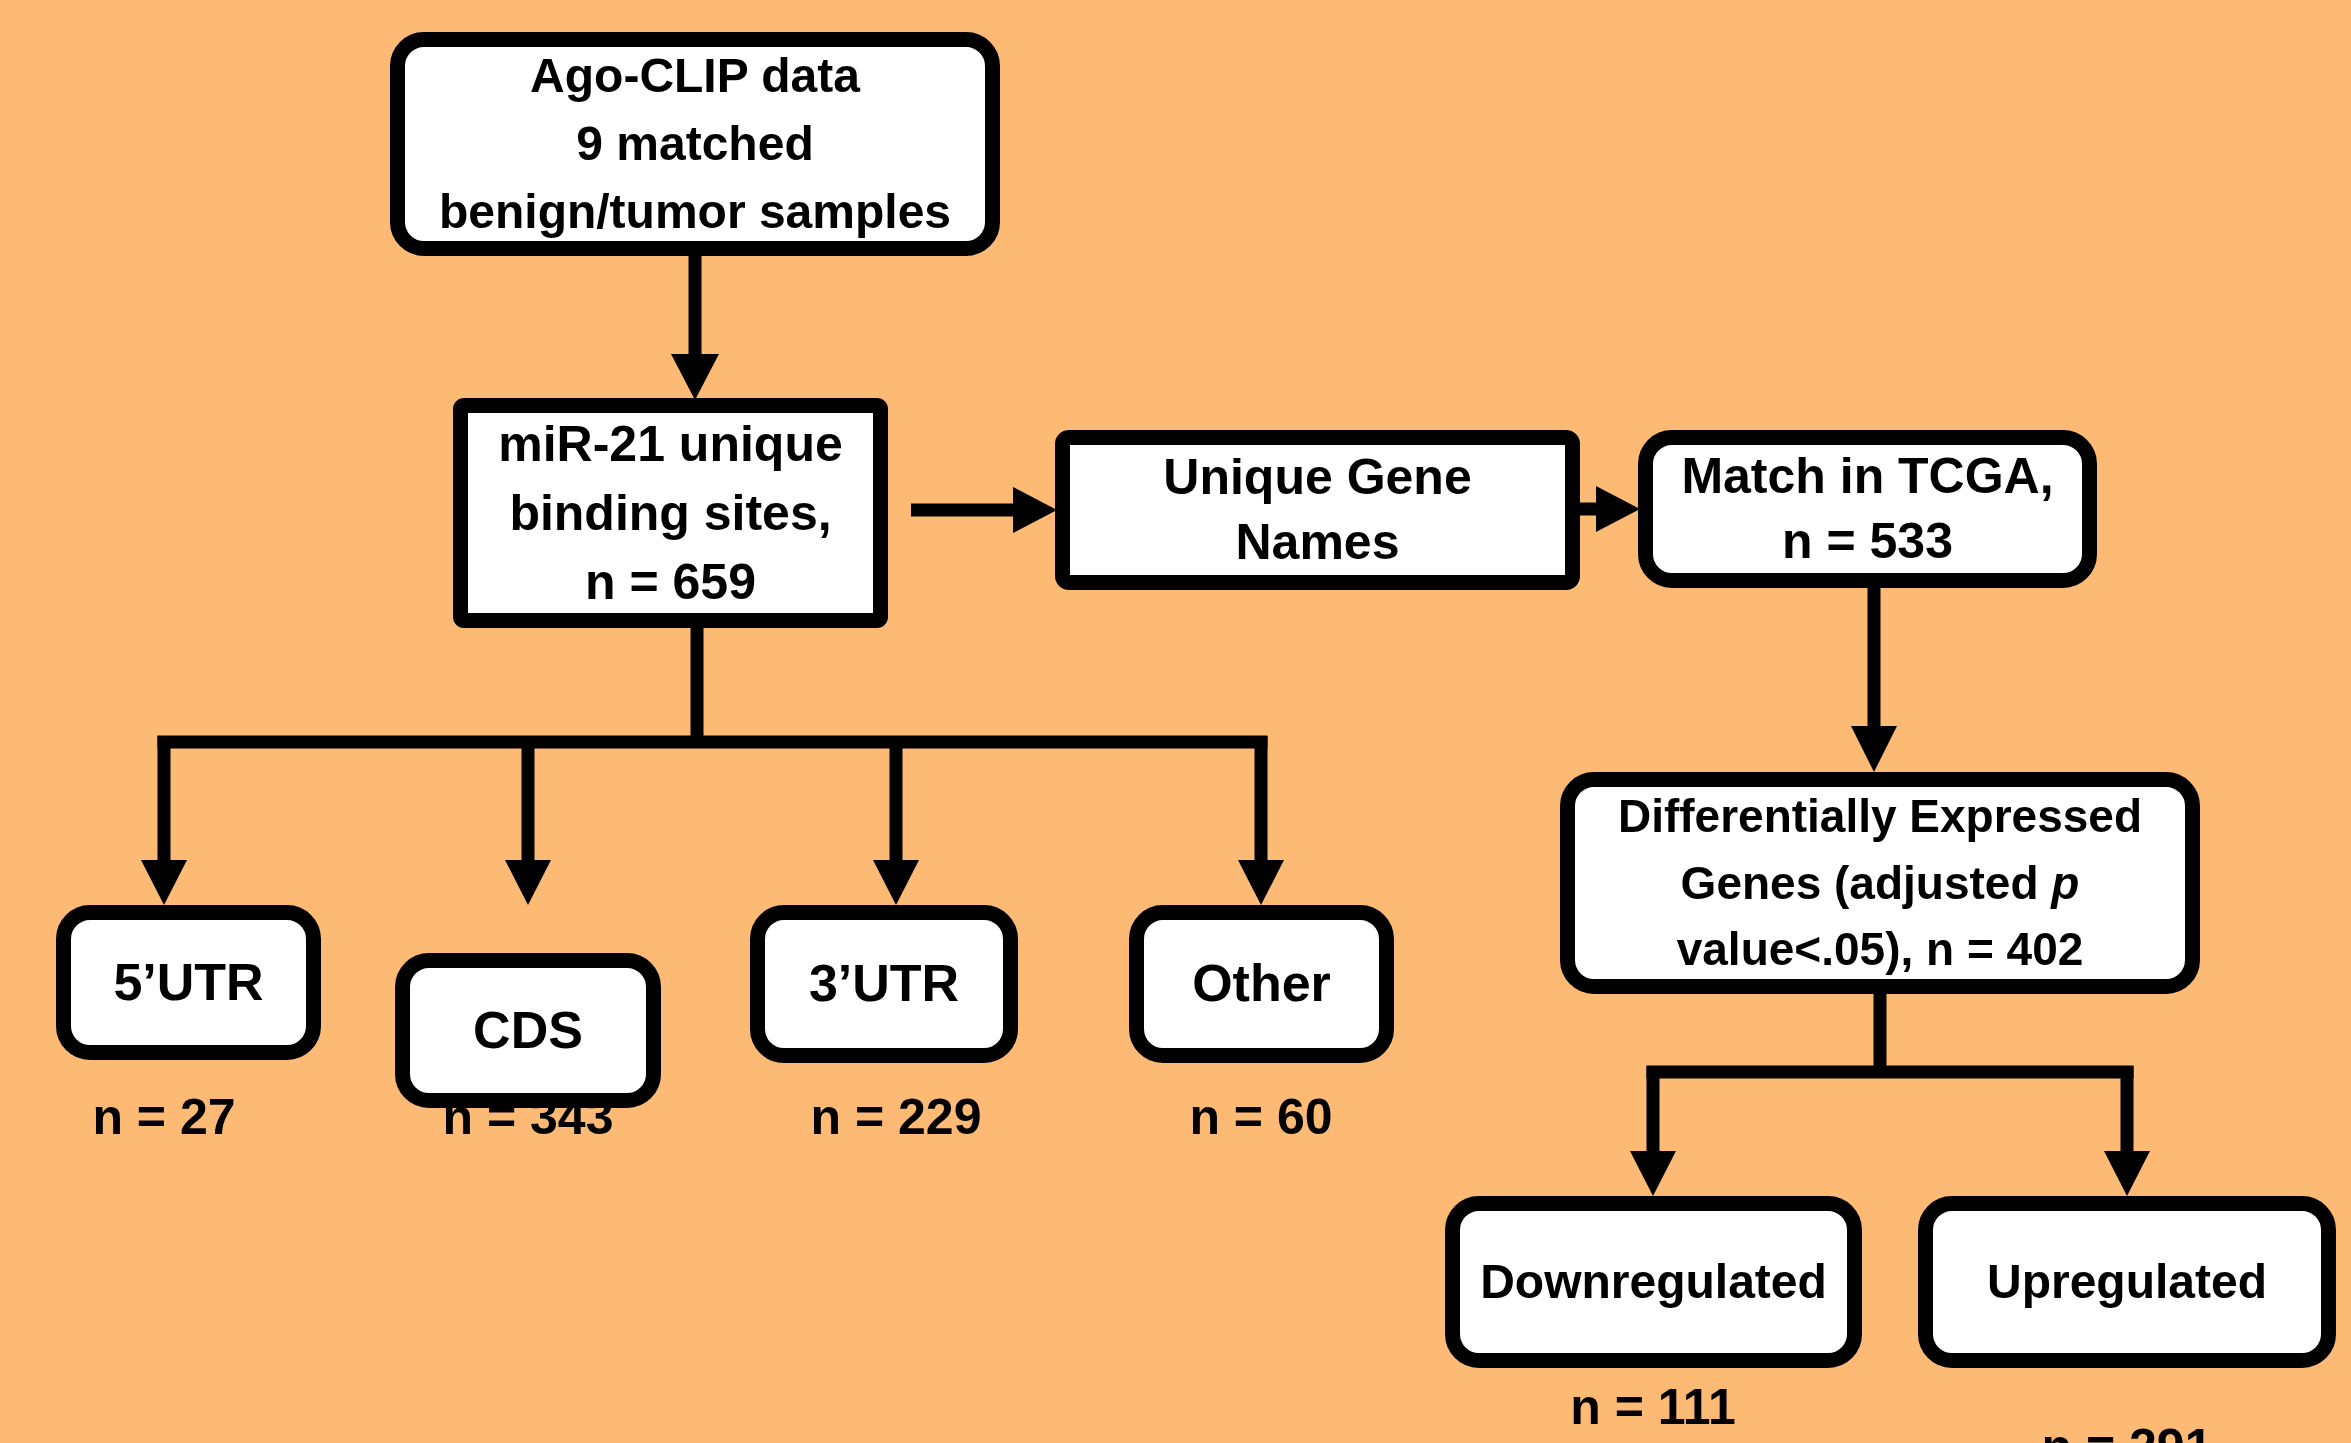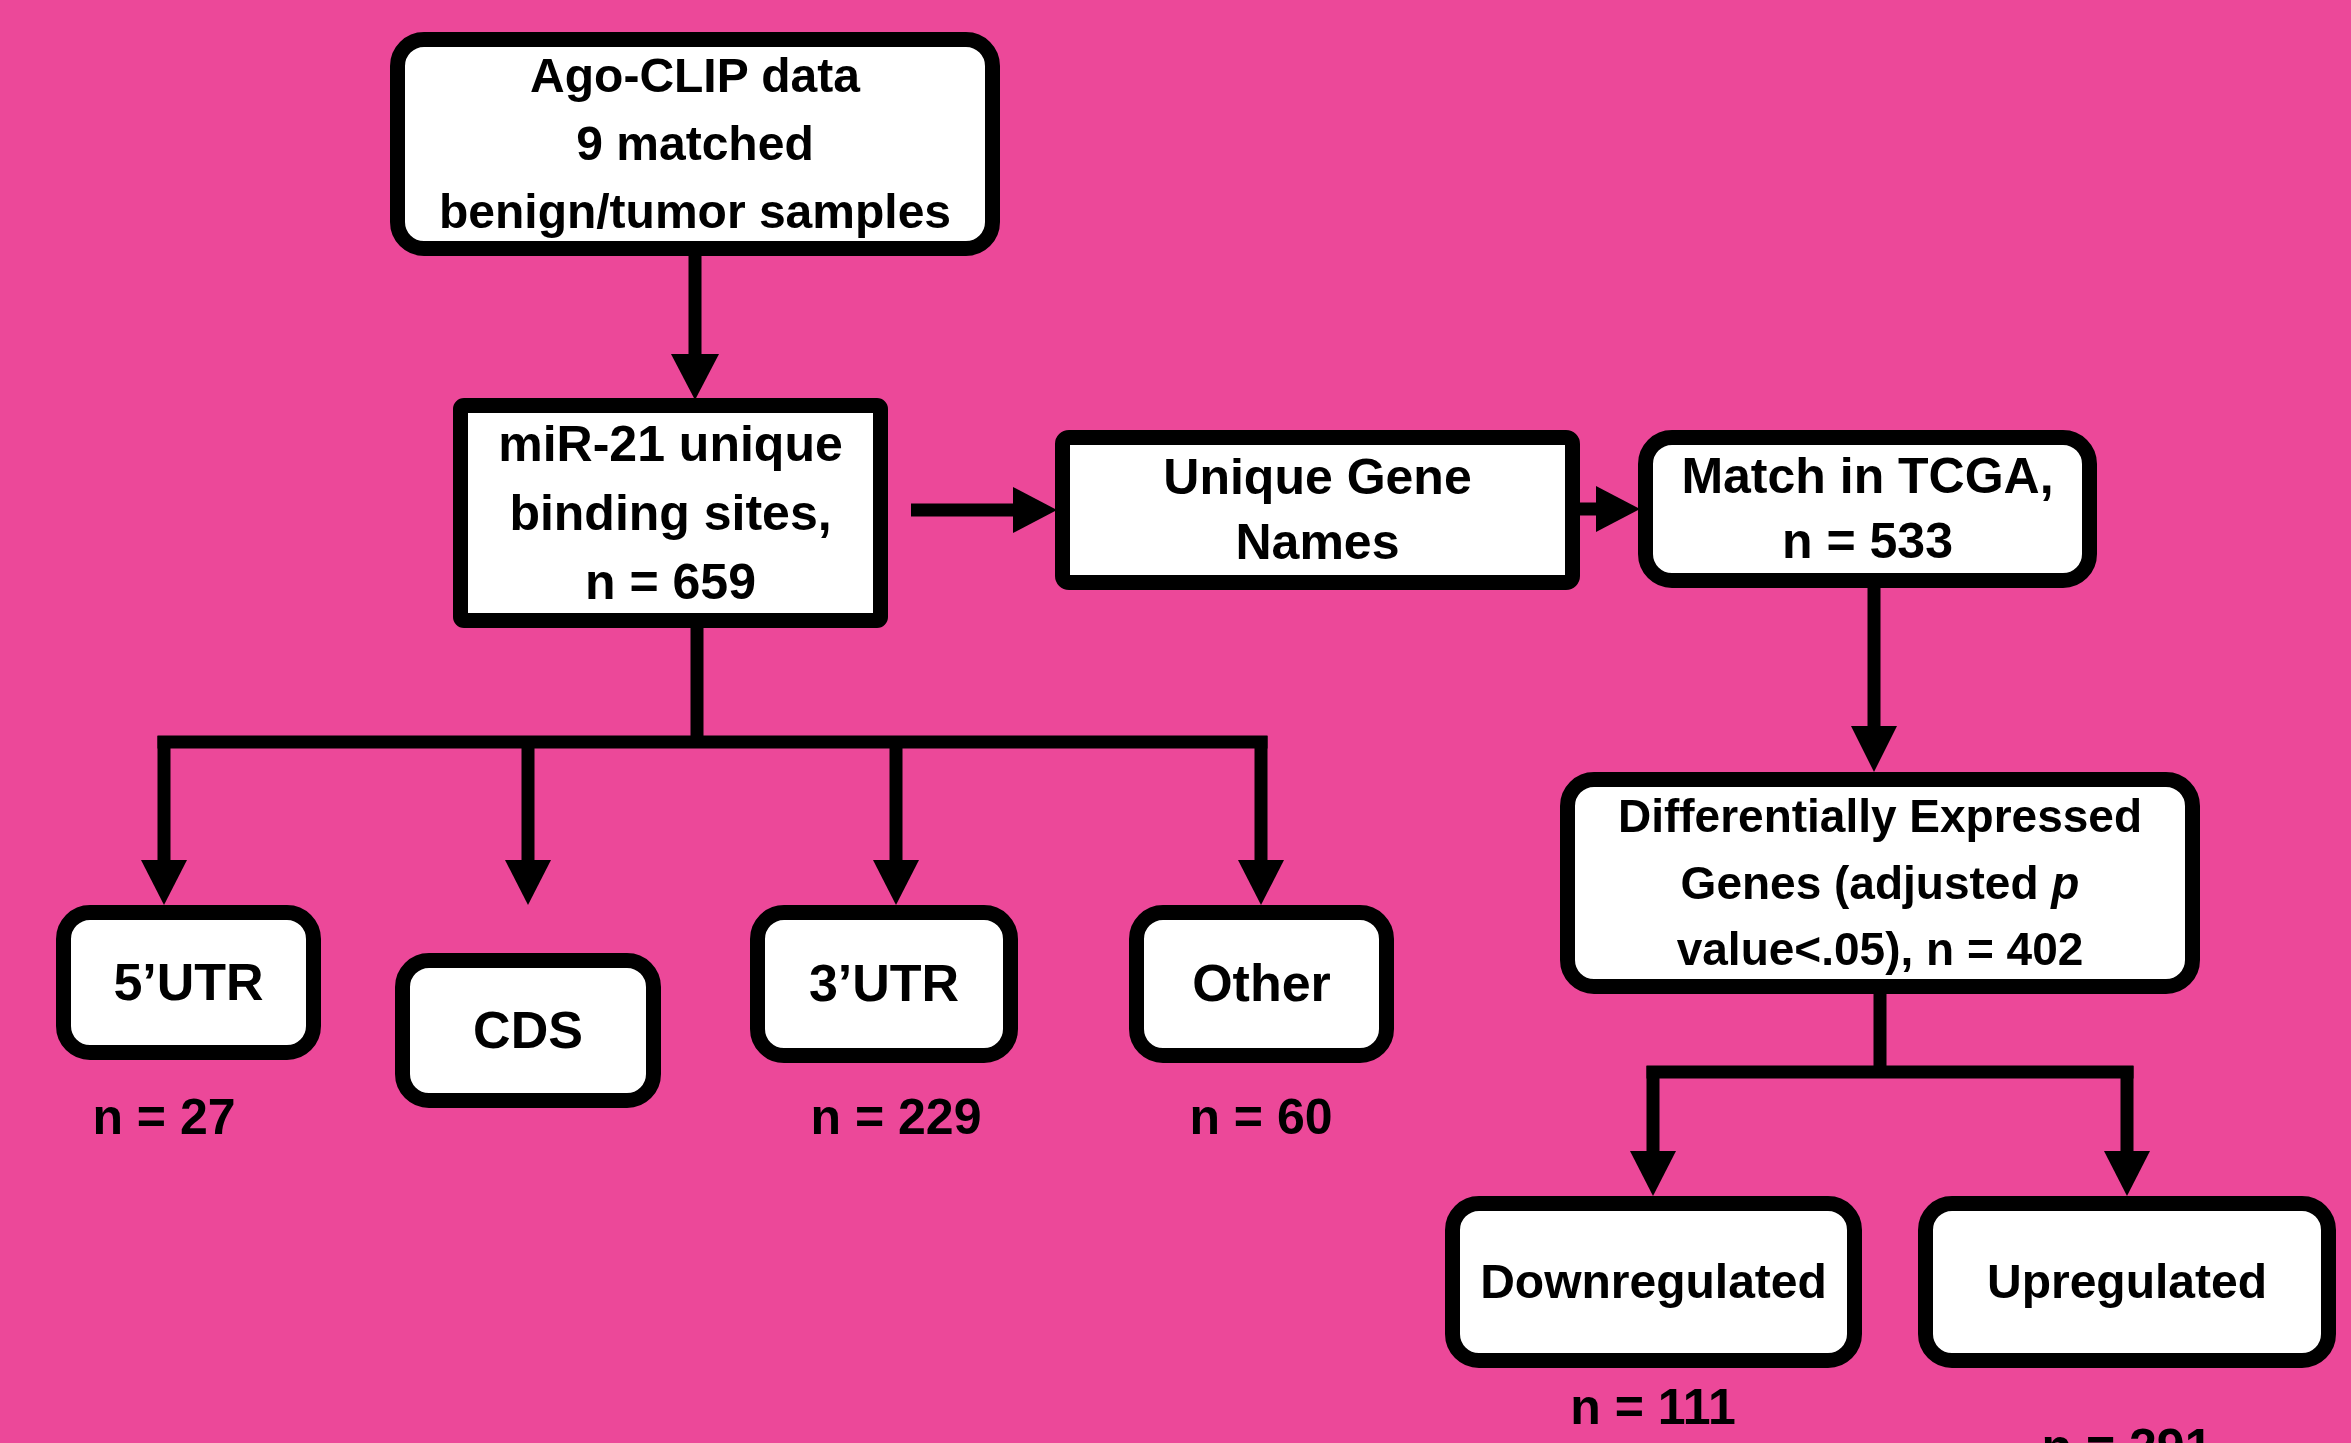--- a/index.html
+++ b/index.html
@@ -1,19 +1,19 @@
 <!DOCTYPE html>
 <html><head>
 <meta charset="utf-8">
 <style>
   html,body{margin:0;padding:0;background:#ffffff;}
   .canvas{
     position:relative;
     width:2351px;height:1443px;
-    background:#ec4899;
+    background:#fdba74;
     font-family:"Liberation Sans", sans-serif;
     color:#000;
     overflow:hidden;
   }
   .connectors{position:absolute;left:0;top:0;width:2351px;height:1443px;pointer-events:none;}
   .connectors line{stroke:#000;stroke-width:13;}
   .connectors polygon{fill:#000;stroke:none;}
   .box{
     position:absolute;
     box-sizing:border-box;
@@ -147,18 +147,19 @@
   </div>
 
   <div class="box" id="box-down">
     <div>Downregulated</div>
   </div>
   <div class="box" id="box-up">
     <div>Upregulated</div>
   </div>
 
   <div class="count" id="count-utr5">n = 27</div>
+  <div class="count" id="count-cds">n = 343</div>
   <div class="count" id="count-utr3">n = 229</div>
   <div class="count" id="count-other">n = 60</div>
   <div class="count" id="count-down">n = 111</div>
   <div class="count" id="count-up">n = 291</div>
 
 </div>
 
 </body></html>

